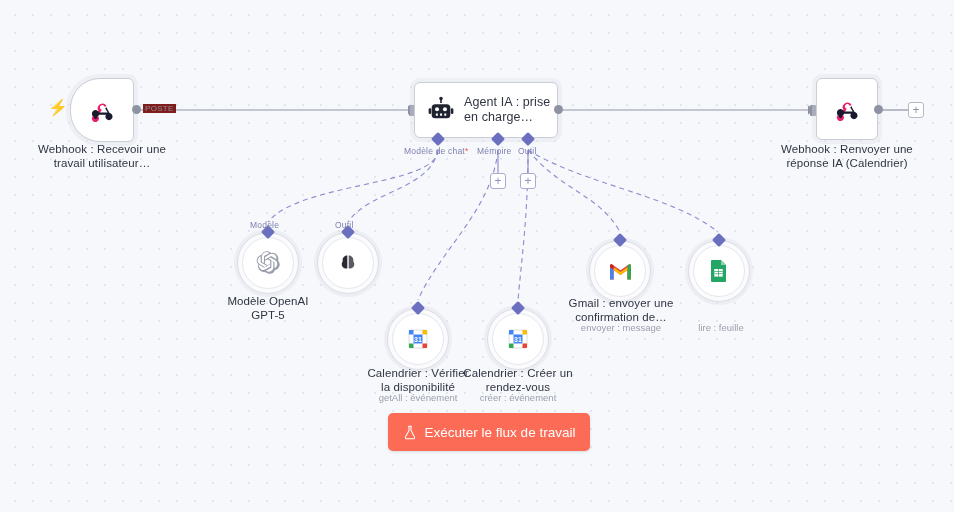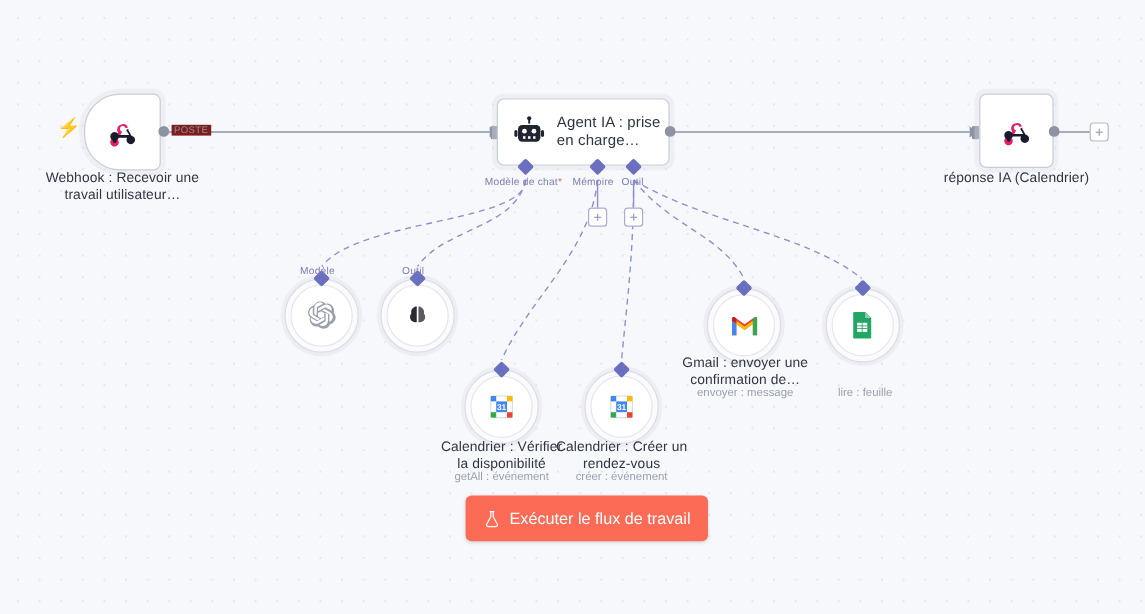--- a/index.html
+++ b/index.html
@@ -186,34 +186,39 @@
           <path d="M11.3 6.2a4.1 4.1 0 0 0-2.6 6.4l-2.3 4a3.3 3.3 0 1 0 2 1.1l3.4-5.9a2.2 2.2 0 1 1 2.6-2.7l1.9-.6a4.1 4.1 0 0 0-5-2.3z" fill="#E6206A"></path>
           <path d="M16.6 10.6l2.4 4.2a3.3 3.3 0 1 1-3.4 1.6H9.1a3.3 3.3 0 1 1 0-2h8.1l-2.3-4 1.7-.9z" fill="#1A1A2E"></path>
           <circle cx="6.1" cy="18.9" r="1.5" fill="#1A1A2E"></circle>
           <circle cx="18.8" cy="18.1" r="1.5" fill="#1A1A2E"></circle>
         </svg>
       </span>
     </div>
     <div class="port" style="left:874px; top:105px;"></div>
     <div class="plus-btn gray" style="left:908px; top:102px;">+</div>
     <div class="node-label" style="left:772px; top:142px; width:150px;">
+      <div>Webhook : Renvoyer une</div>
       <div>réponse IA (Calendrier)</div>
     </div>
   </div>
 
   <div class="cnode" style="left:237px; top:232px;">
     <div class="ring"></div>
     <div class="inner">
       <svg width="26" height="26" viewBox="0 0 24 24">
         <path d="M21.3 9.8a5.4 5.4 0 0 0-.5-4.4 5.5 5.5 0 0 0-5.9-2.6A5.4 5.4 0 0 0 6 4.3a5.4 5.4 0 0 0-3.6 2.6 5.5 5.5 0 0 0 .7 6.4 5.4 5.4 0 0 0 .5 4.4 5.5 5.5 0 0 0 5.9 2.6 5.4 5.4 0 0 0 8.9-1.5 5.4 5.4 0 0 0 3.6-2.6 5.5 5.5 0 0 0-.7-6.4zM12.9 20a4 4 0 0 1-2.6-.9l.1-.1 4.3-2.5a.7.7 0 0 0 .4-.6v-6.1l1.8 1.1v5a4 4 0 0 1-4 4.1zM4.2 16.3a4 4 0 0 1-.5-2.7l.1.1 4.3 2.5a.7.7 0 0 0 .7 0l5.3-3v2.1l-4.4 2.5a4.1 4.1 0 0 1-5.5-1.5zM3.1 7.6a4 4 0 0 1 2.1-1.8V11a.7.7 0 0 0 .3.6l5.2 3-1.8 1-4.3-2.5a4.1 4.1 0 0 1-1.5-5.5zM17.8 11l-5.3-3.1 1.8-1 4.3 2.5a4.1 4.1 0 0 1-.6 7.3v-5.1a.7.7 0 0 0-.2-.6zM19.6 8.3l-.1-.1-4.3-2.5a.7.7 0 0 0-.7 0l-5.3 3V6.6L13.6 4a4.1 4.1 0 0 1 6.1 4.3zM8.2 12l-1.8-1V6a4.1 4.1 0 0 1 6.7-3.2l-.1.1-4.3 2.5a.7.7 0 0 0-.4.6zM9.2 10l2.4-1.4 2.4 1.4v2.7l-2.4 1.4-2.4-1.4z" fill="#9B9FAB"></path>
       </svg>
     </div>
     <div class="diamond" style="left:26px; top:-5px;"></div>
   </div>
   <div class="conn-label" style="left:250px; top:220px;">Modèle</div>
+  <div class="node-label" style="left:203px; top:294px; width:130px;">
+    <div>Modèle OpenAI</div>
+    <div>GPT-5</div>
+  </div>
 
   <div class="cnode" style="left:317px; top:232px;">
     <div class="ring"></div>
     <div class="inner">
       <svg width="24" height="24" viewBox="0 0 24 24">
         <path d="M11.3 4.4c-2.6 0-4.7 2.1-4.7 4.7 0 .4.1.8.2 1.2-.7.8-1.1 1.8-1.1 2.9 0 2.4 1.9 4.3 4.3 4.3.4 0 .9-.1 1.3-.2z" fill="#2A2A33"></path>
         <path d="M12.7 4.4c2.6 0 4.7 2.1 4.7 4.7 0 .4-.1.8-.2 1.2.7.8 1.1 1.8 1.1 2.9 0 2.4-1.9 4.3-4.3 4.3-.4 0-.9-.1-1.3-.2z" fill="#5B5B66"></path>
       </svg>
     </div>
     <div class="diamond" style="left:26px; top:-5px;"></div>

